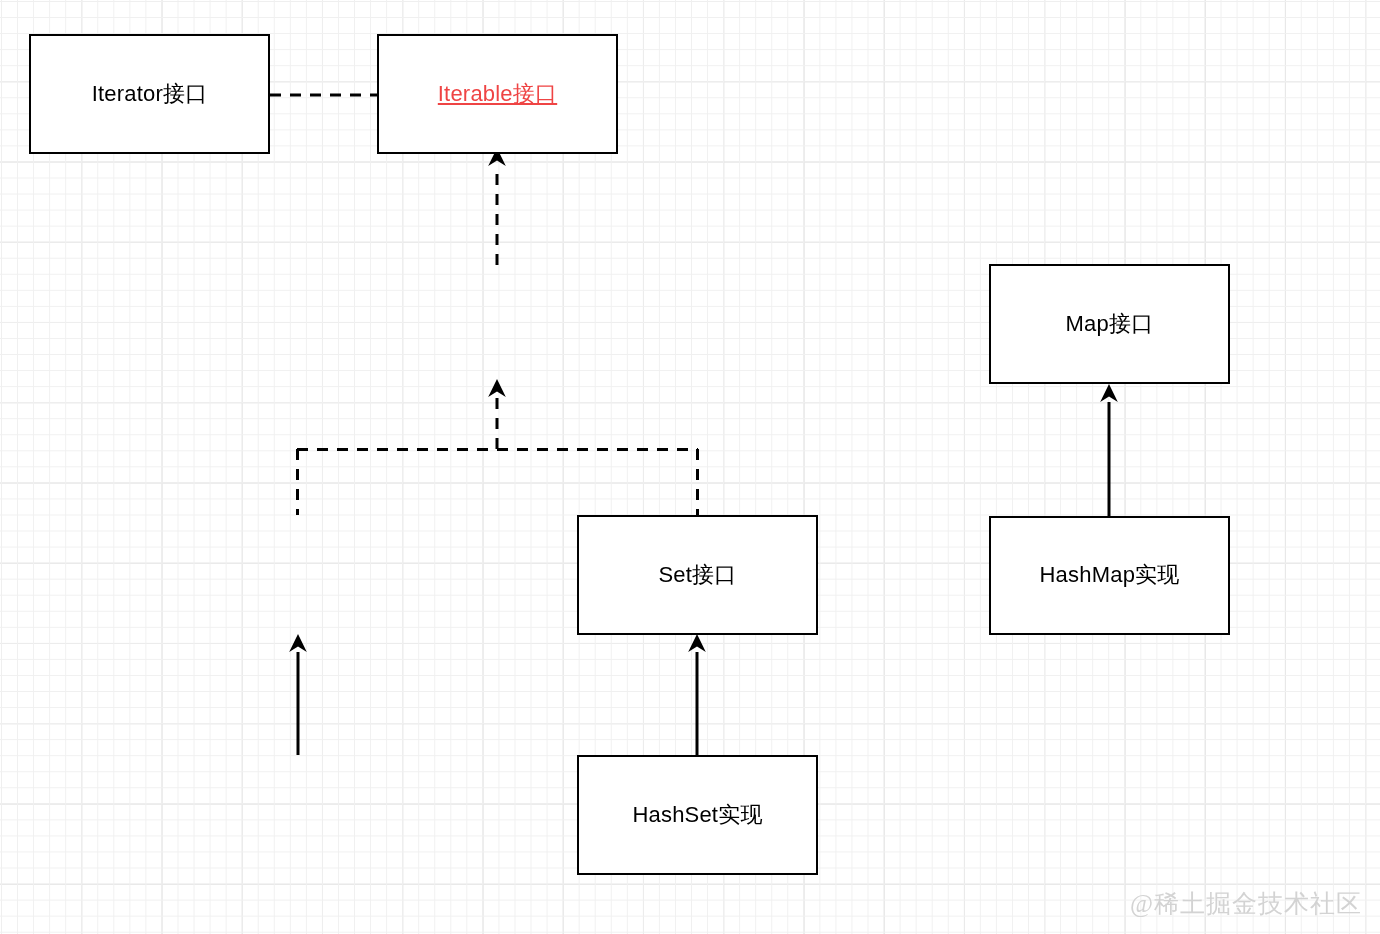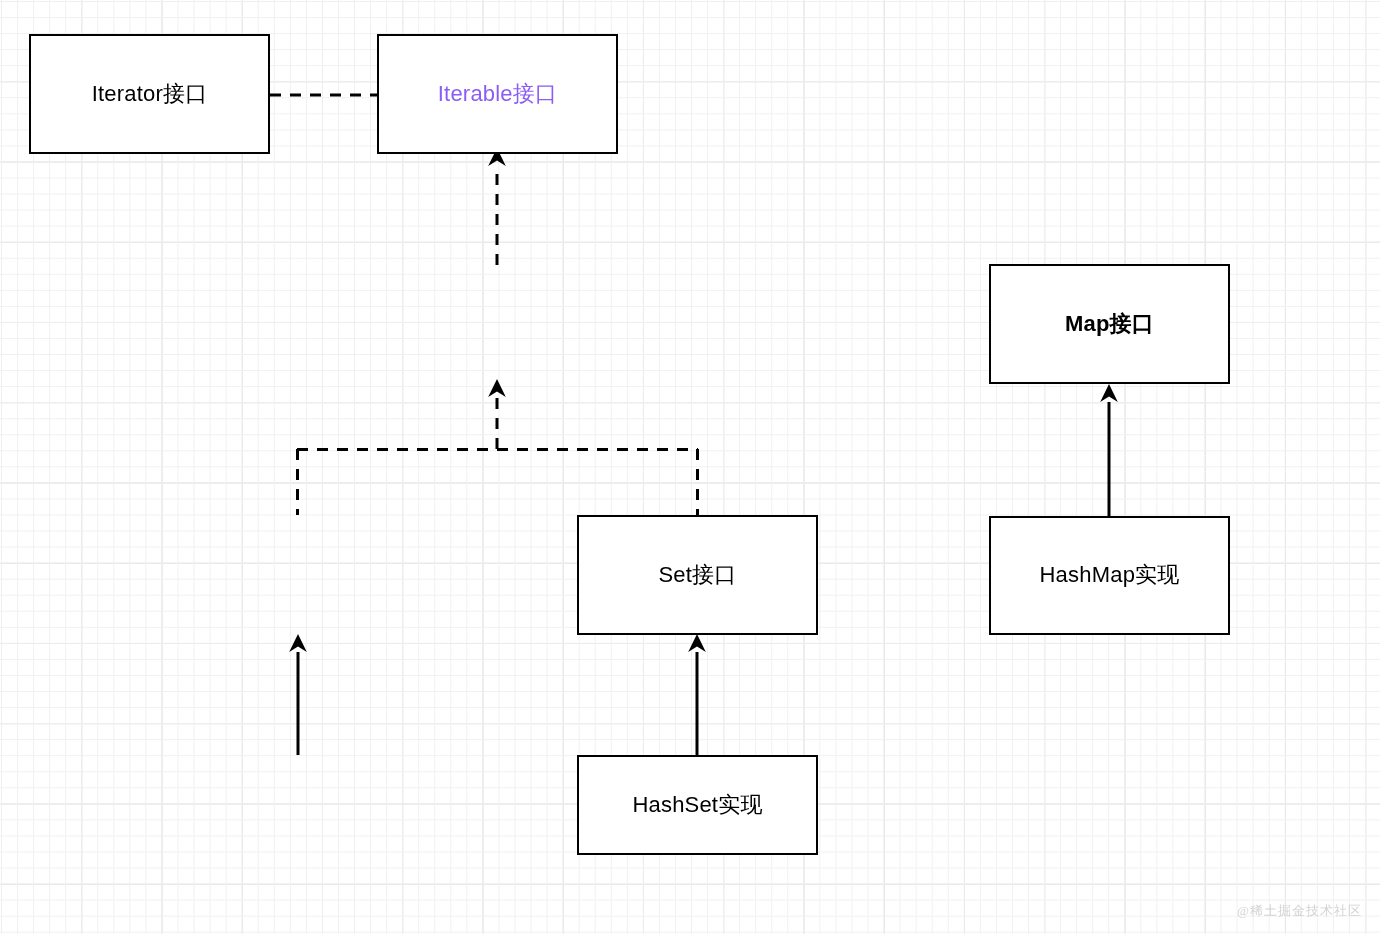--- a/index.html
+++ b/index.html
@@ -51,21 +51,21 @@
     line-height: 1.2;
     color: #000000;
     letter-spacing: 0.2px;
     white-space: nowrap;
   }
   .watermark {
     position: absolute;
     right: 18px;
     bottom: 14px;
     font-family: "Liberation Serif", "DejaVu Serif", serif;
-    font-size: 13px;
+    font-size: 25px;
     color: #d3d3d3;
     letter-spacing: 1px;
     white-space: nowrap;
     user-select: none;
   }
 </style>
 </head>
 <body>
 
 <div id="canvas">
@@ -108,37 +108,37 @@
       <line x1="1109" y1="516" x2="1109" y2="402" stroke="#000000" stroke-width="3"></line>
       <path d="M 1100.2 402 L 1109 384 L 1117.8 402 L 1109 396.5 Z" fill="#000000"></path>
     </g>
   </svg>
 
   <div class="node" style="left: 29px; top: 34px; width: 241px; height: 120px; background: rgb(255, 255, 255); border-color: rgb(0, 0, 0);">
     <span class="node-label" style="color: rgb(0, 0, 0);">Iterator接口</span>
   </div>
 
   <div class="node" style="left: 377px; top: 34px; width: 241px; height: 120px; background: rgb(255, 255, 255); border-color: rgb(0, 0, 0);">
-    <span class="node-label" style="color: #8b5cf6;">Iterable接口</span>
+    <span class="node-label" style="color: #ef4444; text-decoration: underline;">Iterable接口</span>
   </div>
 
 
   <div class="node" style="left: 989px; top: 264px; width: 241px; height: 120px; background: rgb(255, 255, 255); border-color: rgb(0, 0, 0);">
-    <span class="node-label" style="color: rgb(0, 0, 0); font-weight: bold;">Map接口</span>
+    <span class="node-label" style="color: rgb(0, 0, 0);">Map接口</span>
   </div>
 
 
   <div class="node" style="left: 577px; top: 515px; width: 241px; height: 120px; background: rgb(255, 255, 255); border-color: rgb(0, 0, 0);">
     <span class="node-label" style="color: rgb(0, 0, 0);">Set接口</span>
   </div>
 
   <div class="node" style="left: 989px; top: 516px; width: 241px; height: 119px; background: rgb(255, 255, 255); border-color: rgb(0, 0, 0);">
     <span class="node-label" style="color: rgb(0, 0, 0);">HashMap实现</span>
   </div>
 
 
-  <div class="node" style="left: 577px; top: 755px; width: 241px; height: 100px; background: rgb(255, 255, 255); border-color: rgb(0, 0, 0);">
+  <div class="node" style="left: 577px; top: 755px; width: 241px; height: 120px; background: rgb(255, 255, 255); border-color: rgb(0, 0, 0);">
     <span class="node-label" style="color: rgb(0, 0, 0);">HashSet实现</span>
   </div>
 
   <div class="watermark" style="color: rgb(211, 211, 211);">@稀土掘金技术社区</div>
 
 </div>
 
 </body></html>

